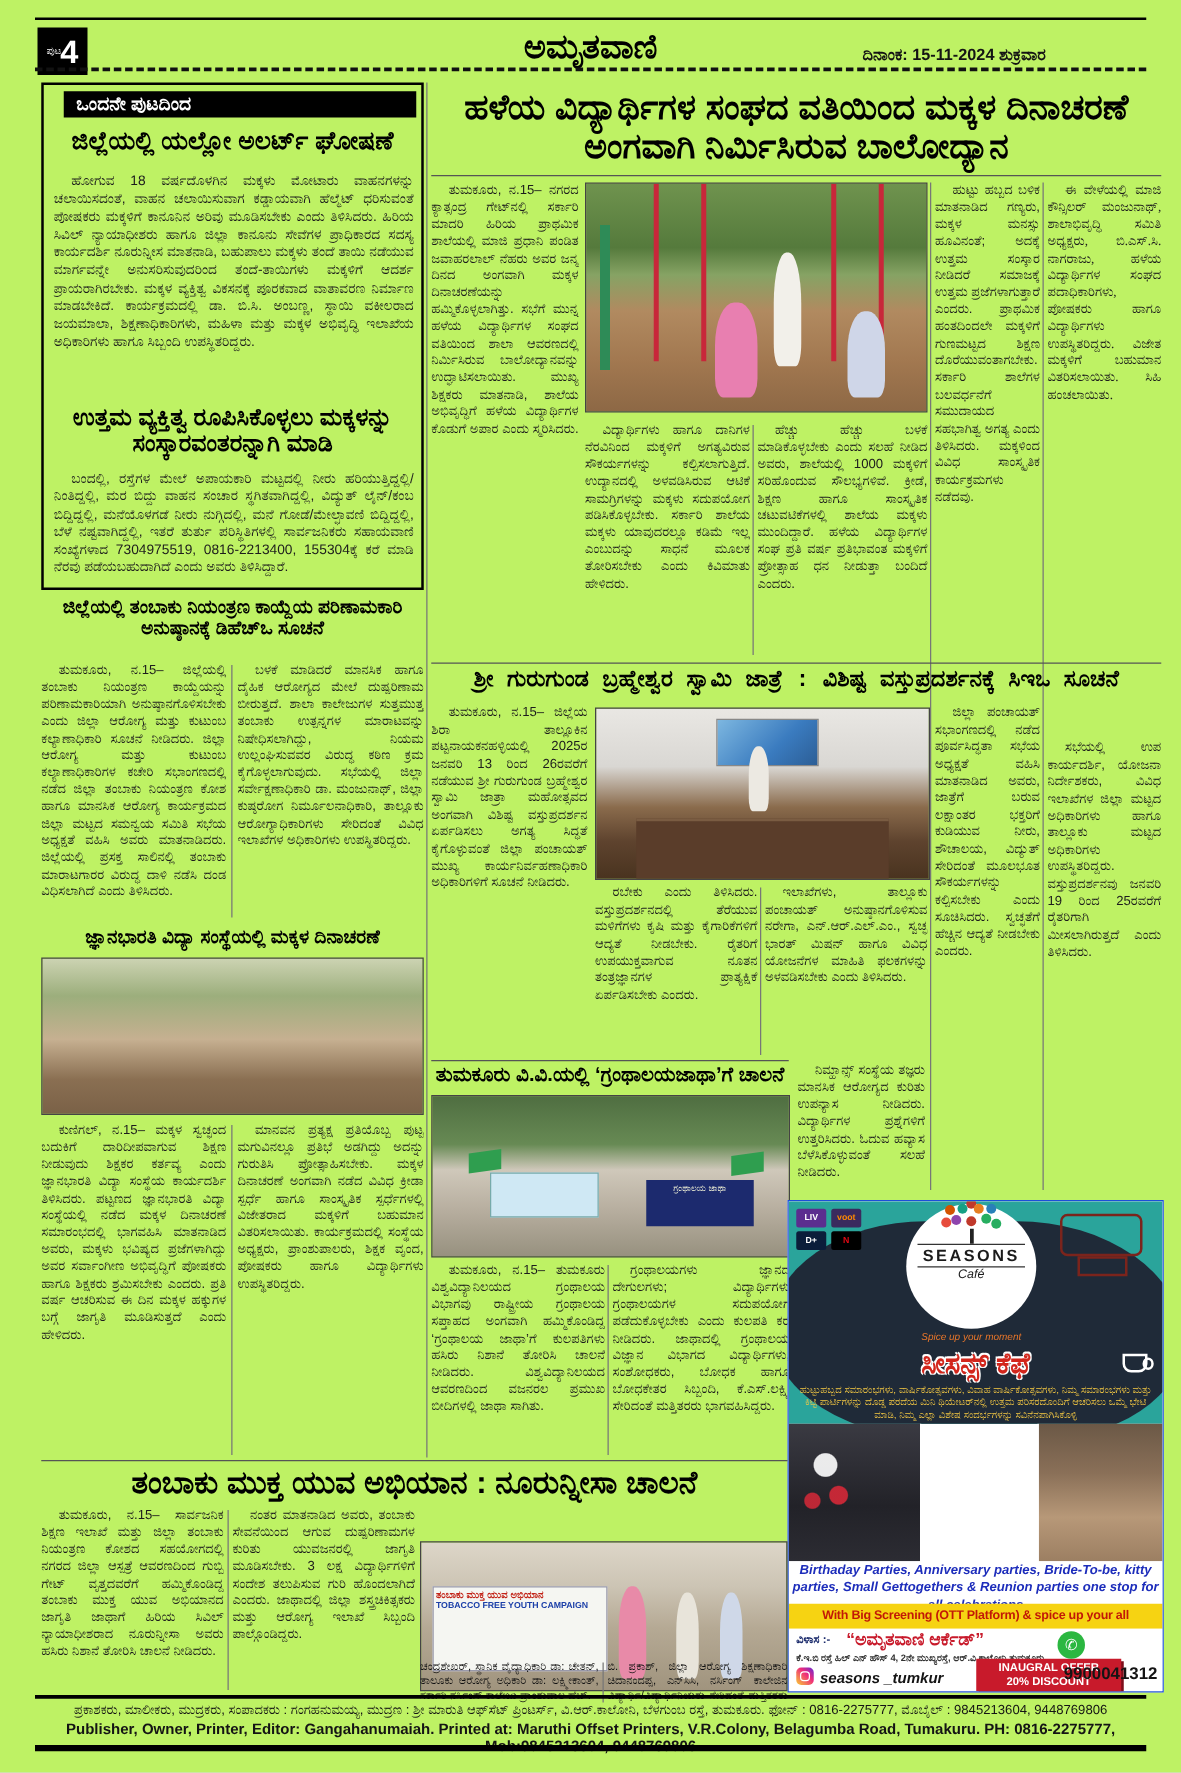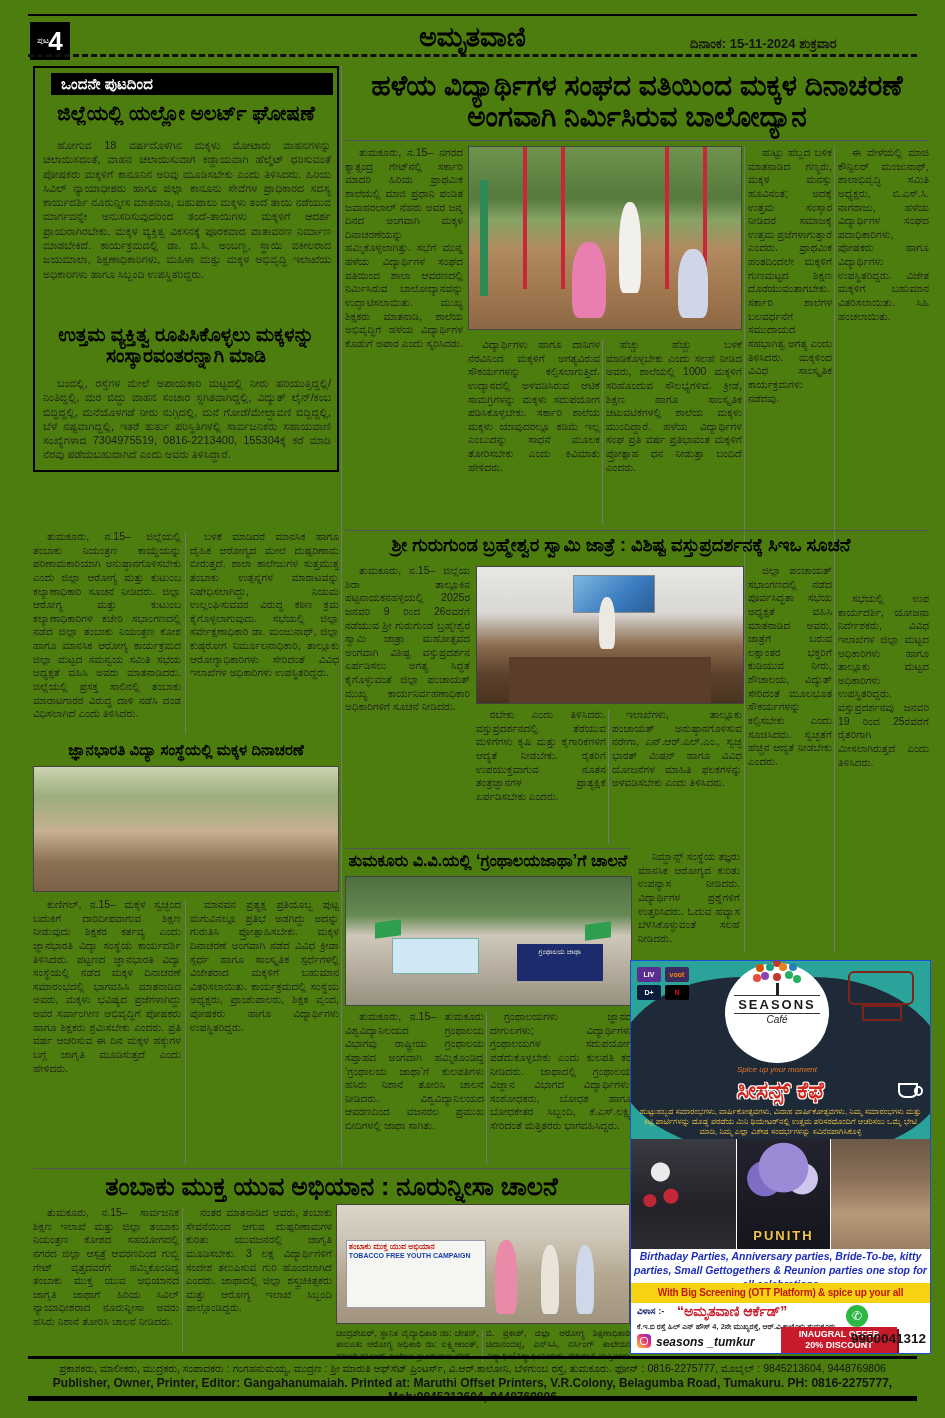--- a/index.html
+++ b/index.html
@@ -1,16 +1,16 @@
 <!DOCTYPE html>
 <html><head>
 <meta charset="utf-8">
 <style>
   html,body{margin:0;padding:0;background:#d9d9d9;}
-  .page{position:relative;width:945px;height:1418px;margin:0 auto;background:#4d7c0f;
+  .page{position:relative;width:945px;height:1418px;margin:0 auto;background:#bef264;
         font-family:"Liberation Sans","DejaVu Sans",sans-serif;color:#141414;overflow:hidden;}
   .abs{position:absolute;box-sizing:border-box;}
   .tcol{font-size:10.5px;line-height:1.3;text-align:justify;overflow:hidden;color:#1c1c1c;text-indent:14px;}
   .vr{position:absolute;width:1px;background:#777;}
   .hr{position:absolute;height:1px;background:#555;}
   .bar{position:absolute;background:#000;}
   .kicker{background:#000;color:#fff;font-weight:bold;font-size:15px;padding:2px 10px;margin-left:12px;}
   .headline{font-weight:bold;text-align:center;line-height:1.12;color:#000;}
   .photo{position:absolute;border:1px solid #444;box-sizing:border-box;overflow:hidden;}
   
@@ -79,20 +79,21 @@
   <div class="vr" style="left:834px;top:146px;height:806px;"></div>
 
   <div class="abs" style="left:33px;top:66px;width:306px;height:406px;border:2px solid #000;">
     <div class="kicker" style="position:absolute;left:4px;top:5px;right:4px;">ಒಂದನೇ ಪುಟದಿಂದ</div>
     <div class="headline" style="position:absolute;left:4px;top:34px;right:4px;font-size:20px;">ಜಿಲ್ಲೆಯಲ್ಲಿ ಯಲ್ಲೋ ಅಲರ್ಟ್ ಘೋಷಣೆ</div>
     <div class="tcol" style="position:absolute;left:8px;top:70px;width:288px;height:182px;font-size:11px;">ಹೋಗುವ 18 ವರ್ಷದೊಳಗಿನ ಮಕ್ಕಳು ಮೋಟಾರು ವಾಹನಗಳನ್ನು ಚಲಾಯಿಸದಂತೆ, ವಾಹನ ಚಲಾಯಿಸುವಾಗ ಕಡ್ಡಾಯವಾಗಿ ಹೆಲ್ಮೆಟ್ ಧರಿಸುವಂತೆ ಪೋಷಕರು ಮಕ್ಕಳಿಗೆ ಕಾನೂನಿನ ಅರಿವು ಮೂಡಿಸಬೇಕು ಎಂದು ತಿಳಿಸಿದರು. ಹಿರಿಯ ಸಿವಿಲ್ ನ್ಯಾಯಾಧೀಶರು ಹಾಗೂ ಜಿಲ್ಲಾ ಕಾನೂನು ಸೇವೆಗಳ ಪ್ರಾಧಿಕಾರದ ಸದಸ್ಯ ಕಾರ್ಯದರ್ಶಿ ನೂರುನ್ನೀಸ ಮಾತನಾಡಿ, ಬಹುಪಾಲು ಮಕ್ಕಳು ತಂದೆ ತಾಯಿ ನಡೆಯುವ ಮಾರ್ಗವನ್ನೇ ಅನುಸರಿಸುವುದರಿಂದ ತಂದೆ-ತಾಯಿಗಳು ಮಕ್ಕಳಿಗೆ ಆದರ್ಶ ಪ್ರಾಯರಾಗಿರಬೇಕು. ಮಕ್ಕಳ ವ್ಯಕ್ತಿತ್ವ ವಿಕಸನಕ್ಕೆ ಪೂರಕವಾದ ವಾತಾವರಣ ನಿರ್ಮಾಣ ಮಾಡಬೇಕಿದೆ. ಕಾರ್ಯಕ್ರಮದಲ್ಲಿ ಡಾ. ಬಿ.ಸಿ. ಅಂಬಣ್ಣ, ಸ್ಥಾಯಿ ವಕೀಲರಾದ ಜಯಮಾಲಾ, ಶಿಕ್ಷಣಾಧಿಕಾರಿಗಳು, ಮಹಿಳಾ ಮತ್ತು ಮಕ್ಕಳ ಅಭಿವೃದ್ಧಿ ಇಲಾಖೆಯ ಅಧಿಕಾರಿಗಳು ಹಾಗೂ ಸಿಬ್ಬಂದಿ ಉಪಸ್ಥಿತರಿದ್ದರು.</div>
     <div class="headline" style="position:absolute;left:4px;top:256px;right:4px;font-size:19px;">ಉತ್ತಮ ವ್ಯಕ್ತಿತ್ವ ರೂಪಿಸಿಕೊಳ್ಳಲು ಮಕ್ಕಳನ್ನು ಸಂಸ್ಕಾರವಂತರನ್ನಾಗಿ ಮಾಡಿ</div>
     <div class="tcol" style="position:absolute;left:8px;top:308px;width:288px;height:92px;font-size:11px;">ಬಂದಲ್ಲಿ, ರಸ್ತೆಗಳ ಮೇಲೆ ಅಪಾಯಕಾರಿ ಮಟ್ಟದಲ್ಲಿ ನೀರು ಹರಿಯುತ್ತಿದ್ದಲ್ಲಿ/ನಿಂತಿದ್ದಲ್ಲಿ, ಮರ ಬಿದ್ದು ವಾಹನ ಸಂಚಾರ ಸ್ಥಗಿತವಾಗಿದ್ದಲ್ಲಿ, ವಿದ್ಯುತ್ ಲೈನ್/ಕಂಬ ಬಿದ್ದಿದ್ದಲ್ಲಿ, ಮನೆಯೊಳಗಡೆ ನೀರು ನುಗ್ಗಿದಲ್ಲಿ, ಮನೆ ಗೋಡೆ/ಮೇಲ್ಛಾವಣಿ ಬಿದ್ದಿದ್ದಲ್ಲಿ, ಬೆಳೆ ನಷ್ಟವಾಗಿದ್ದಲ್ಲಿ, ಇತರೆ ತುರ್ತು ಪರಿಸ್ಥಿತಿಗಳಲ್ಲಿ ಸಾರ್ವಜನಿಕರು ಸಹಾಯವಾಣಿ ಸಂಖ್ಯೆಗಳಾದ 7304975519, 0816-2213400, 155304ಕ್ಕೆ ಕರೆ ಮಾಡಿ ನೆರವು ಪಡೆಯಬಹುದಾಗಿದೆ ಎಂದು ಅವರು ತಿಳಿಸಿದ್ದಾರೆ.</div>
   </div>
 
+  <div class="abs headline" style="left:33px;top:478px;width:306px;font-size:15px;">ಜಿಲ್ಲೆಯಲ್ಲಿ ತಂಬಾಕು ನಿಯಂತ್ರಣ ಕಾಯ್ದೆಯ ಪರಿಣಾಮಕಾರಿ ಅನುಷ್ಠಾನಕ್ಕೆ ಡಿಹೆಚ್‌ಒ ಸೂಚನೆ</div>
   <div class="tcol abs" style="left:33px;top:530px;width:148px;height:206px;">ತುಮಕೂರು, ನ.15– ಜಿಲ್ಲೆಯಲ್ಲಿ ತಂಬಾಕು ನಿಯಂತ್ರಣ ಕಾಯ್ದೆಯನ್ನು ಪರಿಣಾಮಕಾರಿಯಾಗಿ ಅನುಷ್ಠಾನಗೊಳಿಸಬೇಕು ಎಂದು ಜಿಲ್ಲಾ ಆರೋಗ್ಯ ಮತ್ತು ಕುಟುಂಬ ಕಲ್ಯಾಣಾಧಿಕಾರಿ ಸೂಚನೆ ನೀಡಿದರು. ಜಿಲ್ಲಾ ಆರೋಗ್ಯ ಮತ್ತು ಕುಟುಂಬ ಕಲ್ಯಾಣಾಧಿಕಾರಿಗಳ ಕಚೇರಿ ಸಭಾಂಗಣದಲ್ಲಿ ನಡೆದ ಜಿಲ್ಲಾ ತಂಬಾಕು ನಿಯಂತ್ರಣ ಕೋಶ ಹಾಗೂ ಮಾನಸಿಕ ಆರೋಗ್ಯ ಕಾರ್ಯಕ್ರಮದ ಜಿಲ್ಲಾ ಮಟ್ಟದ ಸಮನ್ವಯ ಸಮಿತಿ ಸಭೆಯ ಅಧ್ಯಕ್ಷತೆ ವಹಿಸಿ ಅವರು ಮಾತನಾಡಿದರು. ಜಿಲ್ಲೆಯಲ್ಲಿ ಪ್ರಸಕ್ತ ಸಾಲಿನಲ್ಲಿ ತಂಬಾಕು ಮಾರಾಟಗಾರರ ವಿರುದ್ಧ ದಾಳಿ ನಡೆಸಿ ದಂಡ ವಿಧಿಸಲಾಗಿದೆ ಎಂದು ತಿಳಿಸಿದರು.</div>
   <div class="tcol abs" style="left:190px;top:530px;width:149px;height:206px;">ಬಳಕೆ ಮಾಡಿದರೆ ಮಾನಸಿಕ ಹಾಗೂ ದೈಹಿಕ ಆರೋಗ್ಯದ ಮೇಲೆ ದುಷ್ಪರಿಣಾಮ ಬೀರುತ್ತದೆ. ಶಾಲಾ ಕಾಲೇಜುಗಳ ಸುತ್ತಮುತ್ತ ತಂಬಾಕು ಉತ್ಪನ್ನಗಳ ಮಾರಾಟವನ್ನು ನಿಷೇಧಿಸಲಾಗಿದ್ದು, ನಿಯಮ ಉಲ್ಲಂಘಿಸುವವರ ವಿರುದ್ಧ ಕಠಿಣ ಕ್ರಮ ಕೈಗೊಳ್ಳಲಾಗುವುದು. ಸಭೆಯಲ್ಲಿ ಜಿಲ್ಲಾ ಸರ್ವೇಕ್ಷಣಾಧಿಕಾರಿ ಡಾ. ಮಂಜುನಾಥ್, ಜಿಲ್ಲಾ ಕುಷ್ಠರೋಗ ನಿರ್ಮೂಲನಾಧಿಕಾರಿ, ತಾಲ್ಲೂಕು ಆರೋಗ್ಯಾಧಿಕಾರಿಗಳು ಸೇರಿದಂತೆ ವಿವಿಧ ಇಲಾಖೆಗಳ ಅಧಿಕಾರಿಗಳು ಉಪಸ್ಥಿತರಿದ್ದರು.</div>
   <div class="vr" style="left:185px;top:532px;height:202px;"></div>
 
   <div class="abs headline" style="left:33px;top:742px;width:306px;font-size:15px;">ಜ್ಞಾನಭಾರತಿ ವಿದ್ಯಾ ಸಂಸ್ಥೆಯಲ್ಲಿ ಮಕ್ಕಳ ದಿನಾಚರಣೆ</div>
   <div class="photo ph-jb" style="left:33px;top:766px;width:306px;height:126px;"></div>
   <div class="tcol abs" style="left:33px;top:898px;width:148px;height:268px;">ಕುಣಿಗಲ್, ನ.15– ಮಕ್ಕಳ ಸ್ವಚ್ಛಂದ ಬದುಕಿಗೆ ದಾರಿದೀಪವಾಗುವ ಶಿಕ್ಷಣ ನೀಡುವುದು ಶಿಕ್ಷಕರ ಕರ್ತವ್ಯ ಎಂದು ಜ್ಞಾನಭಾರತಿ ವಿದ್ಯಾ ಸಂಸ್ಥೆಯ ಕಾರ್ಯದರ್ಶಿ ತಿಳಿಸಿದರು. ಪಟ್ಟಣದ ಜ್ಞಾನಭಾರತಿ ವಿದ್ಯಾ ಸಂಸ್ಥೆಯಲ್ಲಿ ನಡೆದ ಮಕ್ಕಳ ದಿನಾಚರಣೆ ಸಮಾರಂಭದಲ್ಲಿ ಭಾಗವಹಿಸಿ ಮಾತನಾಡಿದ ಅವರು, ಮಕ್ಕಳು ಭವಿಷ್ಯದ ಪ್ರಜೆಗಳಾಗಿದ್ದು ಅವರ ಸರ್ವಾಂಗೀಣ ಅಭಿವೃದ್ಧಿಗೆ ಪೋಷಕರು ಹಾಗೂ ಶಿಕ್ಷಕರು ಶ್ರಮಿಸಬೇಕು ಎಂದರು. ಪ್ರತಿ ವರ್ಷ ಆಚರಿಸುವ ಈ ದಿನ ಮಕ್ಕಳ ಹಕ್ಕುಗಳ ಬಗ್ಗೆ ಜಾಗೃತಿ ಮೂಡಿಸುತ್ತದೆ ಎಂದು ಹೇಳಿದರು.</div>
   <div class="tcol abs" style="left:190px;top:898px;width:149px;height:268px;">ಮಾನವನ ಪ್ರತ್ಯಕ್ಷ ಪ್ರತಿಯೊಬ್ಬ ಪುಟ್ಟ ಮಗುವಿನಲ್ಲೂ ಪ್ರತಿಭೆ ಅಡಗಿದ್ದು ಅದನ್ನು ಗುರುತಿಸಿ ಪ್ರೋತ್ಸಾಹಿಸಬೇಕು. ಮಕ್ಕಳ ದಿನಾಚರಣೆ ಅಂಗವಾಗಿ ನಡೆದ ವಿವಿಧ ಕ್ರೀಡಾ ಸ್ಪರ್ಧೆ ಹಾಗೂ ಸಾಂಸ್ಕೃತಿಕ ಸ್ಪರ್ಧೆಗಳಲ್ಲಿ ವಿಜೇತರಾದ ಮಕ್ಕಳಿಗೆ ಬಹುಮಾನ ವಿತರಿಸಲಾಯಿತು. ಕಾರ್ಯಕ್ರಮದಲ್ಲಿ ಸಂಸ್ಥೆಯ ಅಧ್ಯಕ್ಷರು, ಪ್ರಾಂಶುಪಾಲರು, ಶಿಕ್ಷಕ ವೃಂದ, ಪೋಷಕರು ಹಾಗೂ ವಿದ್ಯಾರ್ಥಿಗಳು ಉಪಸ್ಥಿತರಿದ್ದರು.</div>
   <div class="vr" style="left:185px;top:900px;height:264px;"></div>
 
@@ -109,22 +110,22 @@
     <div class="fig" style="left:77%;top:56%;width:30px;height:38%;background:#cfd6e8;"></div>
     <div class="fig" style="left:55%;top:30%;width:22px;height:50%;background:#f2f0ea;"></div>
   </div>
   <div class="tcol abs" style="left:468px;top:338px;width:132px;height:188px;">ವಿದ್ಯಾರ್ಥಿಗಳು ಹಾಗೂ ದಾನಿಗಳ ನೆರವಿನಿಂದ ಮಕ್ಕಳಿಗೆ ಅಗತ್ಯವಿರುವ ಸೌಕರ್ಯಗಳನ್ನು ಕಲ್ಪಿಸಲಾಗುತ್ತಿದೆ. ಉದ್ಯಾನದಲ್ಲಿ ಅಳವಡಿಸಿರುವ ಆಟಿಕೆ ಸಾಮಗ್ರಿಗಳನ್ನು ಮಕ್ಕಳು ಸದುಪಯೋಗ ಪಡಿಸಿಕೊಳ್ಳಬೇಕು. ಸರ್ಕಾರಿ ಶಾಲೆಯ ಮಕ್ಕಳು ಯಾವುದರಲ್ಲೂ ಕಡಿಮೆ ಇಲ್ಲ ಎಂಬುದನ್ನು ಸಾಧನೆ ಮೂಲಕ ತೋರಿಸಬೇಕು ಎಂದು ಕಿವಿಮಾತು ಹೇಳಿದರು.</div>
   <div class="tcol abs" style="left:606px;top:338px;width:136px;height:188px;">ಹೆಚ್ಚು ಹೆಚ್ಚು ಬಳಕೆ ಮಾಡಿಕೊಳ್ಳಬೇಕು ಎಂದು ಸಲಹೆ ನೀಡಿದ ಅವರು, ಶಾಲೆಯಲ್ಲಿ 1000 ಮಕ್ಕಳಿಗೆ ಸರಿಹೊಂದುವ ಸೌಲಭ್ಯಗಳಿವೆ. ಕ್ರೀಡೆ, ಶಿಕ್ಷಣ ಹಾಗೂ ಸಾಂಸ್ಕೃತಿಕ ಚಟುವಟಿಕೆಗಳಲ್ಲಿ ಶಾಲೆಯ ಮಕ್ಕಳು ಮುಂದಿದ್ದಾರೆ. ಹಳೆಯ ವಿದ್ಯಾರ್ಥಿಗಳ ಸಂಘ ಪ್ರತಿ ವರ್ಷ ಪ್ರತಿಭಾವಂತ ಮಕ್ಕಳಿಗೆ ಪ್ರೋತ್ಸಾಹ ಧನ ನೀಡುತ್ತಾ ಬಂದಿದೆ ಎಂದರು.</div>
   <div class="vr" style="left:602px;top:340px;height:184px;"></div>
   <div class="tcol abs" style="left:748px;top:146px;width:84px;height:380px;">ಹುಟ್ಟು ಹಬ್ಬದ ಬಳಿಕ ಮಾತನಾಡಿದ ಗಣ್ಯರು, ಮಕ್ಕಳ ಮನಸ್ಸು ಹೂವಿನಂತೆ; ಅದಕ್ಕೆ ಉತ್ತಮ ಸಂಸ್ಕಾರ ನೀಡಿದರೆ ಸಮಾಜಕ್ಕೆ ಉತ್ತಮ ಪ್ರಜೆಗಳಾಗುತ್ತಾರೆ ಎಂದರು. ಪ್ರಾಥಮಿಕ ಹಂತದಿಂದಲೇ ಮಕ್ಕಳಿಗೆ ಗುಣಮಟ್ಟದ ಶಿಕ್ಷಣ ದೊರೆಯುವಂತಾಗಬೇಕು. ಸರ್ಕಾರಿ ಶಾಲೆಗಳ ಬಲವರ್ಧನೆಗೆ ಸಮುದಾಯದ ಸಹಭಾಗಿತ್ವ ಅಗತ್ಯ ಎಂದು ತಿಳಿಸಿದರು. ಮಕ್ಕಳಿಂದ ವಿವಿಧ ಸಾಂಸ್ಕೃತಿಕ ಕಾರ್ಯಕ್ರಮಗಳು ನಡೆದವು.</div>
   <div class="tcol abs" style="left:838px;top:146px;width:91px;height:380px;font-family:Liberation Serif, serif;">ಈ ವೇಳೆಯಲ್ಲಿ ಮಾಜಿ ಕೌನ್ಸಿಲರ್ ಮಂಜುನಾಥ್, ಶಾಲಾಭಿವೃದ್ಧಿ ಸಮಿತಿ ಅಧ್ಯಕ್ಷರು, ಬಿ.ಎಸ್.ಸಿ. ನಾಗರಾಜು, ಹಳೆಯ ವಿದ್ಯಾರ್ಥಿಗಳ ಸಂಘದ ಪದಾಧಿಕಾರಿಗಳು, ಪೋಷಕರು ಹಾಗೂ ವಿದ್ಯಾರ್ಥಿಗಳು ಉಪಸ್ಥಿತರಿದ್ದರು. ವಿಜೇತ ಮಕ್ಕಳಿಗೆ ಬಹುಮಾನ ವಿತರಿಸಲಾಯಿತು. ಸಿಹಿ ಹಂಚಲಾಯಿತು.</div>
 
   <div class="hr" style="left:345px;top:530px;width:584px;"></div>
-  <div class="abs headline" style="left:329px;top:535px;width:584px;font-size:18px;">ಶ್ರೀ ಗುರುಗುಂಡ ಬ್ರಹ್ಮೇಶ್ವರ ಸ್ವಾಮಿ ಜಾತ್ರೆ : ವಿಶಿಷ್ಟ ವಸ್ತುಪ್ರದರ್ಶನಕ್ಕೆ ಸಿಇಒ ಸೂಚನೆ</div>
-  <div class="tcol abs" style="left:345px;top:564px;width:125px;height:282px;">ತುಮಕೂರು, ನ.15– ಜಿಲ್ಲೆಯ ಶಿರಾ ತಾಲ್ಲೂಕಿನ ಪಟ್ಟನಾಯಕನಹಳ್ಳಿಯಲ್ಲಿ 2025ರ ಜನವರಿ 9 ರಿಂದ 26ರವರೆಗೆ ನಡೆಯುವ ಶ್ರೀ ಗುರುಗುಂಡ ಬ್ರಹ್ಮೇಶ್ವರ ಸ್ವಾಮಿ ಜಾತ್ರಾ ಮಹೋತ್ಸವದ ಅಂಗವಾಗಿ ವಿಶಿಷ್ಟ ವಸ್ತುಪ್ರದರ್ಶನ ಏರ್ಪಡಿಸಲು ಅಗತ್ಯ ಸಿದ್ಧತೆ ಕೈಗೊಳ್ಳುವಂತೆ ಜಿಲ್ಲಾ ಪಂಚಾಯತ್ ಮುಖ್ಯ ಕಾರ್ಯನಿರ್ವಹಣಾಧಿಕಾರಿ ಅಧಿಕಾರಿಗಳಿಗೆ ಸೂಚನೆ ನೀಡಿದರು.</div>
+  <div class="abs headline" style="left:345px;top:535px;width:584px;font-size:18px;font-family:Liberation Mono, monospace;">ಶ್ರೀ ಗುರುಗುಂಡ ಬ್ರಹ್ಮೇಶ್ವರ ಸ್ವಾಮಿ ಜಾತ್ರೆ : ವಿಶಿಷ್ಟ ವಸ್ತುಪ್ರದರ್ಶನಕ್ಕೆ ಸಿಇಒ ಸೂಚನೆ</div>
+  <div class="tcol abs" style="left:345px;top:564px;width:125px;height:282px;">ತುಮಕೂರು, ನ.15– ಜಿಲ್ಲೆಯ ಶಿರಾ ತಾಲ್ಲೂಕಿನ ಪಟ್ಟನಾಯಕನಹಳ್ಳಿಯಲ್ಲಿ 2025ರ ಜನವರಿ 13 ರಿಂದ 26ರವರೆಗೆ ನಡೆಯುವ ಶ್ರೀ ಗುರುಗುಂಡ ಬ್ರಹ್ಮೇಶ್ವರ ಸ್ವಾಮಿ ಜಾತ್ರಾ ಮಹೋತ್ಸವದ ಅಂಗವಾಗಿ ವಿಶಿಷ್ಟ ವಸ್ತುಪ್ರದರ್ಶನ ಏರ್ಪಡಿಸಲು ಅಗತ್ಯ ಸಿದ್ಧತೆ ಕೈಗೊಳ್ಳುವಂತೆ ಜಿಲ್ಲಾ ಪಂಚಾಯತ್ ಮುಖ್ಯ ಕಾರ್ಯನಿರ್ವಹಣಾಧಿಕಾರಿ ಅಧಿಕಾರಿಗಳಿಗೆ ಸೂಚನೆ ನೀಡಿದರು.</div>
   <div class="photo ph-meet" style="left:476px;top:566px;width:268px;height:138px;">
     <div class="meet-banner"></div>
     <div class="meet-table"></div>
     <div class="fig" style="left:46%;top:22%;width:16px;height:38%;background:#ece9e2;"></div>
   </div>
   <div class="tcol abs" style="left:476px;top:708px;width:130px;height:138px;">ರಬೇಕು ಎಂದು ತಿಳಿಸಿದರು. ವಸ್ತುಪ್ರದರ್ಶನದಲ್ಲಿ ತೆರೆಯುವ ಮಳಿಗೆಗಳು ಕೃಷಿ ಮತ್ತು ಕೈಗಾರಿಕೆಗಳಿಗೆ ಆದ್ಯತೆ ನೀಡಬೇಕು. ರೈತರಿಗೆ ಉಪಯುಕ್ತವಾಗುವ ನೂತನ ತಂತ್ರಜ್ಞಾನಗಳ ಪ್ರಾತ್ಯಕ್ಷಿಕೆ ಏರ್ಪಡಿಸಬೇಕು ಎಂದರು.</div>
   <div class="tcol abs" style="left:612px;top:708px;width:130px;height:138px;">ಇಲಾಖೆಗಳು, ತಾಲ್ಲೂಕು ಪಂಚಾಯತ್ ಅನುಷ್ಠಾನಗೊಳಿಸುವ ನರೇಗಾ, ಎನ್.ಆರ್.ಎಲ್.ಎಂ., ಸ್ವಚ್ಛ ಭಾರತ್ ಮಿಷನ್ ಹಾಗೂ ವಿವಿಧ ಯೋಜನೆಗಳ ಮಾಹಿತಿ ಫಲಕಗಳನ್ನು ಅಳವಡಿಸಬೇಕು ಎಂದು ತಿಳಿಸಿದರು.</div>
   <div class="vr" style="left:608px;top:710px;height:134px;"></div>
   <div class="tcol abs" style="left:748px;top:564px;width:84px;height:386px;">ಜಿಲ್ಲಾ ಪಂಚಾಯತ್ ಸಭಾಂಗಣದಲ್ಲಿ ನಡೆದ ಪೂರ್ವಸಿದ್ಧತಾ ಸಭೆಯ ಅಧ್ಯಕ್ಷತೆ ವಹಿಸಿ ಮಾತನಾಡಿದ ಅವರು, ಜಾತ್ರೆಗೆ ಬರುವ ಲಕ್ಷಾಂತರ ಭಕ್ತರಿಗೆ ಕುಡಿಯುವ ನೀರು, ಶೌಚಾಲಯ, ವಿದ್ಯುತ್ ಸೇರಿದಂತೆ ಮೂಲಭೂತ ಸೌಕರ್ಯಗಳನ್ನು ಕಲ್ಪಿಸಬೇಕು ಎಂದು ಸೂಚಿಸಿದರು. ಸ್ವಚ್ಛತೆಗೆ ಹೆಚ್ಚಿನ ಆದ್ಯತೆ ನೀಡಬೇಕು ಎಂದರು.</div>
   <div class="tcol abs" style="left:838px;top:564px;width:91px;height:386px;margin-top:28px;">ಸಭೆಯಲ್ಲಿ ಉಪ ಕಾರ್ಯದರ್ಶಿ, ಯೋಜನಾ ನಿರ್ದೇಶಕರು, ವಿವಿಧ ಇಲಾಖೆಗಳ ಜಿಲ್ಲಾ ಮಟ್ಟದ ಅಧಿಕಾರಿಗಳು ಹಾಗೂ ತಾಲ್ಲೂಕು ಮಟ್ಟದ ಅಧಿಕಾರಿಗಳು ಉಪಸ್ಥಿತರಿದ್ದರು. ವಸ್ತುಪ್ರದರ್ಶನವು ಜನವರಿ 19 ರಿಂದ 25ರವರೆಗೆ ರೈತರಿಗಾಗಿ ಮೀಸಲಾಗಿರುತ್ತದೆ ಎಂದು ತಿಳಿಸಿದರು.</div>
@@ -156,23 +157,20 @@
         <div class="brand-sub">Café</div>
       </div>
       <div class="tagline" style="left:86px;top:104px;width:120px;">Spice up your moment</div>
       <div class="doodle" style="right:16px;top:10px;width:62px;height:30px;border-radius:6px;"></div>
       <div class="doodle" style="right:28px;top:44px;width:36px;height:12px;"></div>
       <div class="cup" style="right:12px;top:122px;"></div>
       <div class="ad-title" style="top:116px;">ಸೀಸನ್ಸ್ ಕೆಫೆ</div>
       <div class="ad-body" style="left:8px;top:146px;width:283px;height:30px;">ಹುಟ್ಟುಹಬ್ಬದ ಸಮಾರಂಭಗಳು, ವಾರ್ಷಿಕೋತ್ಸವಗಳು, ವಿವಾಹ ವಾರ್ಷಿಕೋತ್ಸವಗಳು, ನಿಮ್ಮ ಸಮಾರಂಭಗಳು ಮತ್ತು ಕಿಟ್ಟಿ ಪಾರ್ಟಿಗಳನ್ನು ದೊಡ್ಡ ಪರದೆಯ ಮಿನಿ ಥಿಯೇಟರ್‌ನಲ್ಲಿ ಉತ್ತಮ ಪರಿಸರದೊಂದಿಗೆ ಆಚರಿಸಲು ಒಮ್ಮೆ ಭೇಟಿ ಮಾಡಿ, ನಿಮ್ಮ ಎಲ್ಲಾ ವಿಶೇಷ ಸಂದರ್ಭಗಳನ್ನು ಸವಿನೆನಪಾಗಿಸಿಕೊಳ್ಳಿ</div>
     </div>
     <div class="photo ph-ad1" style="left:0;top:178px;width:106px;height:110px;border:none;border-right:1px solid #fff;"></div>
-    <div class="photo ph-ad2" style="left:106px;top:178px;width:93px;height:110px;border:none;">
-      <div class="punith">PUNITH</div>
-    </div>
     <div class="photo ph-ad3" style="left:199px;top:178px;width:100px;height:110px;border:none;border-left:1px solid #fff;"></div>
     <div class="script-band" style="left:0;top:288px;width:299px;height:34px;">Birthaday Parties, Anniversary parties, Bride-To-be, kitty parties, Small Gettogethers &amp; Reunion parties one stop for all celebrations</div>
     <div class="yellow-band" style="left:0;top:322px;width:299px;height:20px;line-height:20px;">With Big Screening (OTT Platform) &amp; spice up your all movements</div>
     <div class="ad-bottom" style="left:0;top:342px;width:299px;height:50px;">
       <span style="position:absolute;left:6px;top:3px;font-size:9px;font-weight:bold;color:#1a2a6b;">ವಿಳಾಸ :-</span>
       <span style="position:absolute;left:46px;top:0;font-size:14px;font-weight:bold;color:#c81a2b;">“ಅಮೃತವಾಣಿ ಆರ್ಕೆಡ್”</span>
       <span style="position:absolute;left:6px;top:19px;font-size:7.5px;font-weight:bold;color:#333;width:200px;">ಕೆ.ಇ.ಬಿ ರಸ್ತೆ ಹಿಲ್ ಎನ್ ಹೌಸ್ 4, 2ನೇ ಮುಖ್ಯರಸ್ತೆ, ಆರ್.ವಿ ಕಾಲೋನಿ ತುಮಕೂರು</span>
       <span class="insta" style="left:6px;top:31px;"></span>
       <span style="position:absolute;left:25px;top:32px;font-size:12px;font-weight:bold;font-style:italic;">seasons _tumkur</span>
       <div class="offer" style="left:150px;top:24px;width:116px;height:24px;">
@@ -182,21 +180,21 @@
       <span class="wa" style="right:62px;top:2px;">✆</span>
       <span style="position:absolute;right:4px;top:28px;font-size:13.5px;font-weight:bold;">9900041312</span>
     </div>
   </div>
 
   <div class="hr" style="left:33px;top:1168px;width:597px;"></div>
   <div class="abs headline" style="left:33px;top:1172px;width:597px;font-size:25px;">ತಂಬಾಕು ಮುಕ್ತ ಯುವ ಅಭಿಯಾನ : ನೂರುನ್ನೀಸಾ ಚಾಲನೆ</div>
   <div class="tcol abs" style="left:33px;top:1206px;width:146px;height:148px;">ತುಮಕೂರು, ನ.15– ಸಾರ್ವಜನಿಕ ಶಿಕ್ಷಣ ಇಲಾಖೆ ಮತ್ತು ಜಿಲ್ಲಾ ತಂಬಾಕು ನಿಯಂತ್ರಣ ಕೋಶದ ಸಹಯೋಗದಲ್ಲಿ ನಗರದ ಜಿಲ್ಲಾ ಆಸ್ಪತ್ರೆ ಆವರಣದಿಂದ ಗುಬ್ಬಿ ಗೇಟ್ ವೃತ್ತದವರೆಗೆ ಹಮ್ಮಿಕೊಂಡಿದ್ದ ತಂಬಾಕು ಮುಕ್ತ ಯುವ ಅಭಿಯಾನದ ಜಾಗೃತಿ ಜಾಥಾಗೆ ಹಿರಿಯ ಸಿವಿಲ್ ನ್ಯಾಯಾಧೀಶರಾದ ನೂರುನ್ನೀಸಾ ಅವರು ಹಸಿರು ನಿಶಾನೆ ತೋರಿಸಿ ಚಾಲನೆ ನೀಡಿದರು.</div>
   <div class="tcol abs" style="left:186px;top:1206px;width:146px;height:148px;">ನಂತರ ಮಾತನಾಡಿದ ಅವರು, ತಂಬಾಕು ಸೇವನೆಯಿಂದ ಆಗುವ ದುಷ್ಪರಿಣಾಮಗಳ ಕುರಿತು ಯುವಜನರಲ್ಲಿ ಜಾಗೃತಿ ಮೂಡಿಸಬೇಕು. 3 ಲಕ್ಷ ವಿದ್ಯಾರ್ಥಿಗಳಿಗೆ ಸಂದೇಶ ತಲುಪಿಸುವ ಗುರಿ ಹೊಂದಲಾಗಿದೆ ಎಂದರು. ಜಾಥಾದಲ್ಲಿ ಜಿಲ್ಲಾ ಶಸ್ತ್ರಚಿಕಿತ್ಸಕರು ಮತ್ತು ಆರೋಗ್ಯ ಇಲಾಖೆ ಸಿಬ್ಬಂದಿ ಪಾಲ್ಗೊಂಡಿದ್ದರು.</div>
   <div class="vr" style="left:182px;top:1208px;height:144px;"></div>
-  <div class="photo ph-camp" style="left:336px;top:1204px;width:294px;height:120px;">
+  <div class="photo ph-camp" style="left:336px;top:1233px;width:294px;height:120px;">
     <div class="camp-banner">
       <div class="l1">ತಂಬಾಕು ಮುಕ್ತ ಯುವ ಅಭಿಯಾನ</div>
       <div class="l2">TOBACCO FREE YOUTH CAMPAIGN</div>
     </div>
     <div class="fig" style="left:54%;top:30%;width:22px;height:62%;background:#e88aa8;"></div>
     <div class="fig" style="left:70%;top:34%;width:18px;height:58%;background:#e8e4da;"></div>
     <div class="fig" style="left:82%;top:34%;width:18px;height:58%;background:#cfd8e8;"></div>
   </div>
   <div class="caption abs" style="left:336px;top:1328px;width:143px;height:36px;">ಚಂದ್ರಶೇಖರ್, ಸ್ಥಾನಿಕ ವೈದ್ಯಾಧಿಕಾರಿ ಡಾ: ಚೇತನ್, ತಾಲೂಕು ಆರೋಗ್ಯ ಅಧಿಕಾರಿ ಡಾ: ಲಕ್ಷ್ಮೀಕಾಂತ್, ಸರ್ಕಾರಿ ನರ್ಸಿಂಗ್ ಕಾಲೇಜು ಪ್ರಾಂಶುಪಾಲ ಹೆಚ್.</div>
   <div class="caption abs" style="left:486px;top:1328px;width:144px;height:36px;">ಬಿ. ಪ್ರಕಾಶ್, ಜಿಲ್ಲಾ ಆರೋಗ್ಯ ಶಿಕ್ಷಣಾಧಿಕಾರಿ ಚಿದಾನಂದಪ್ಪ, ಎನ್‌ಸಿಸಿ, ನರ್ಸಿಂಗ್ ಕಾಲೇಜಿನ ವಿದ್ಯಾರ್ಥಿ/ವಿದ್ಯಾರ್ಥಿನಿಯರು ಸೇರಿದಂತೆ ಮತ್ತಿತರರು ಭಾಗವಹಿಸಿದ್ದರು.</div>

